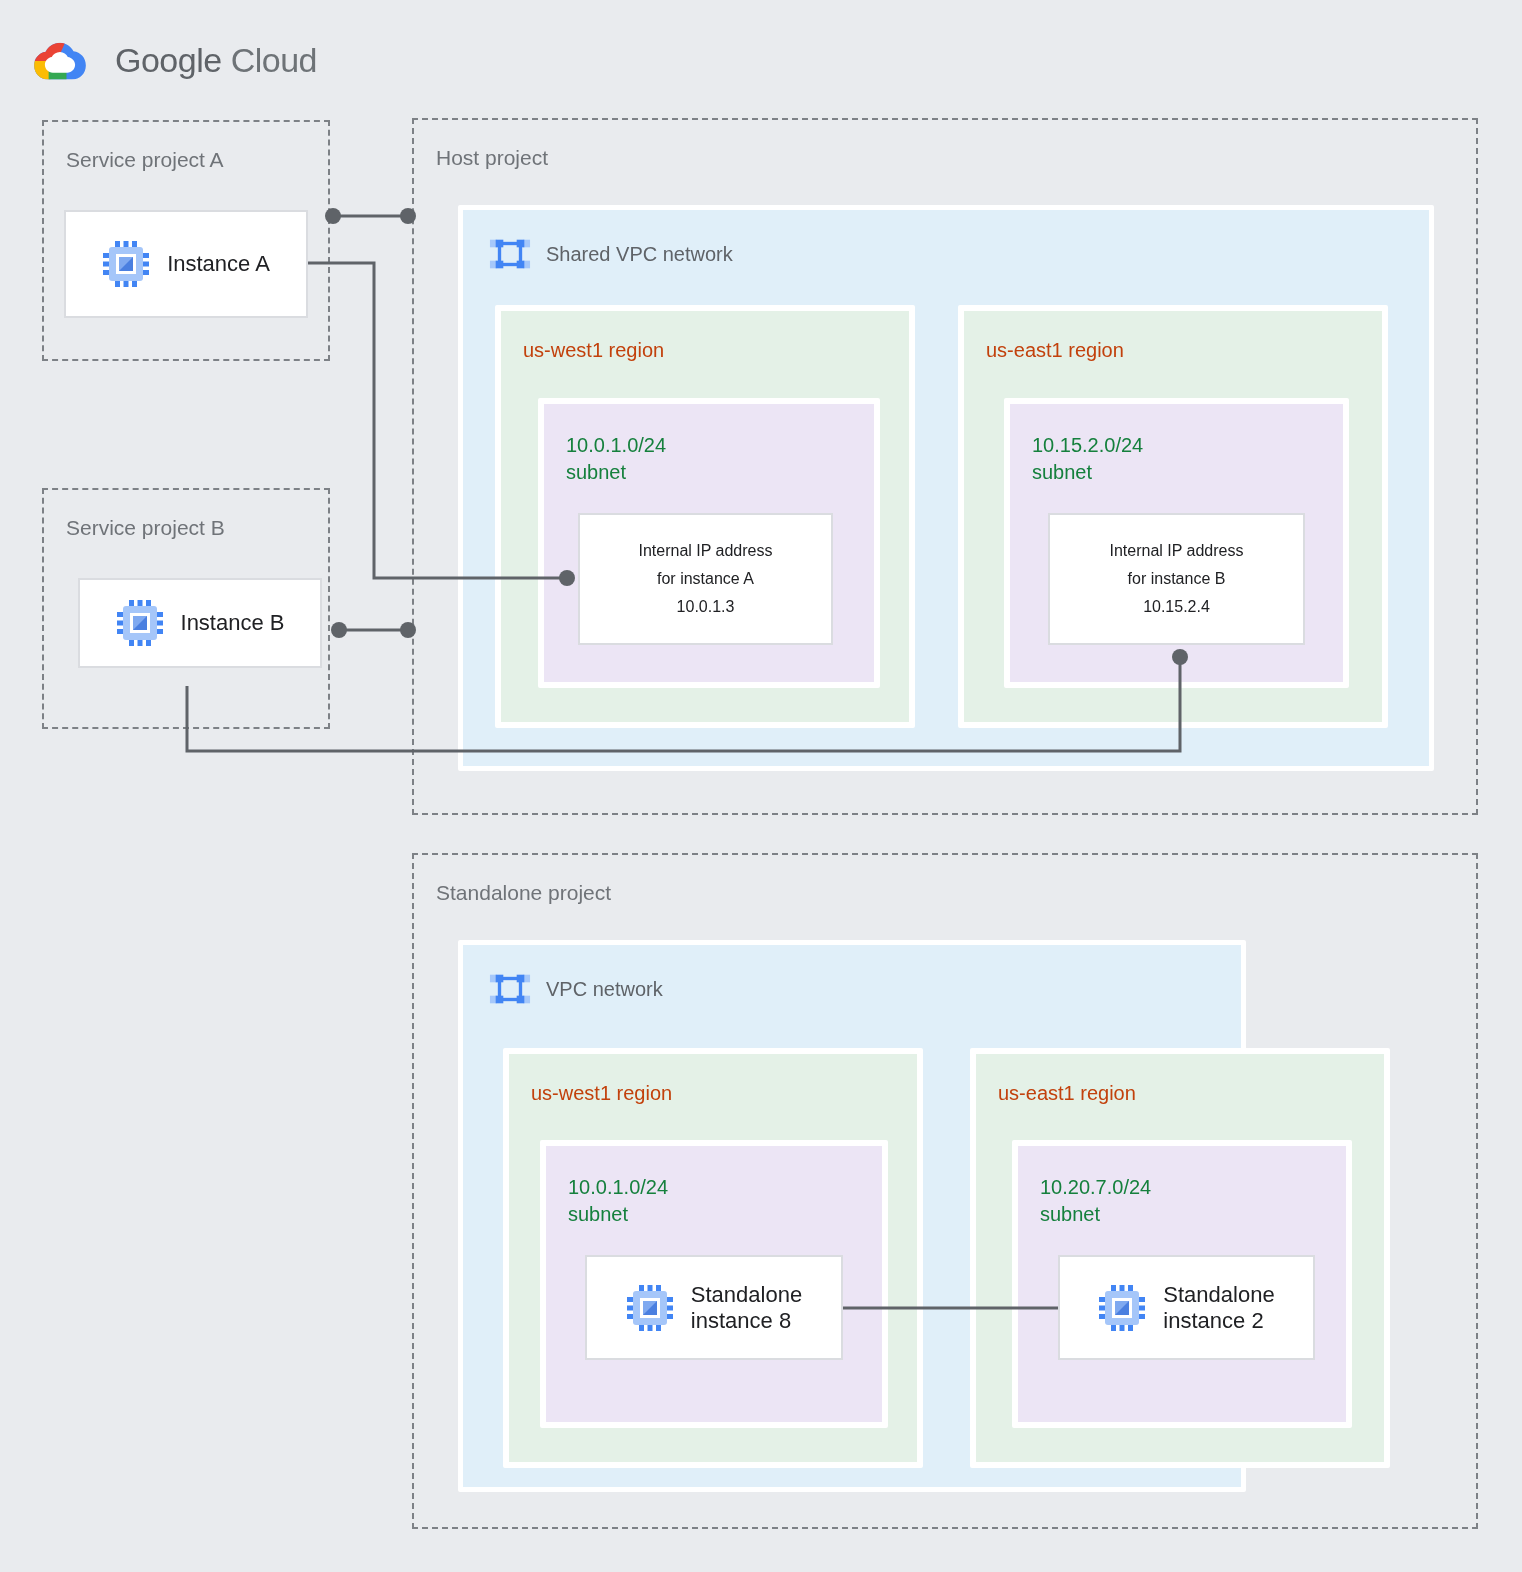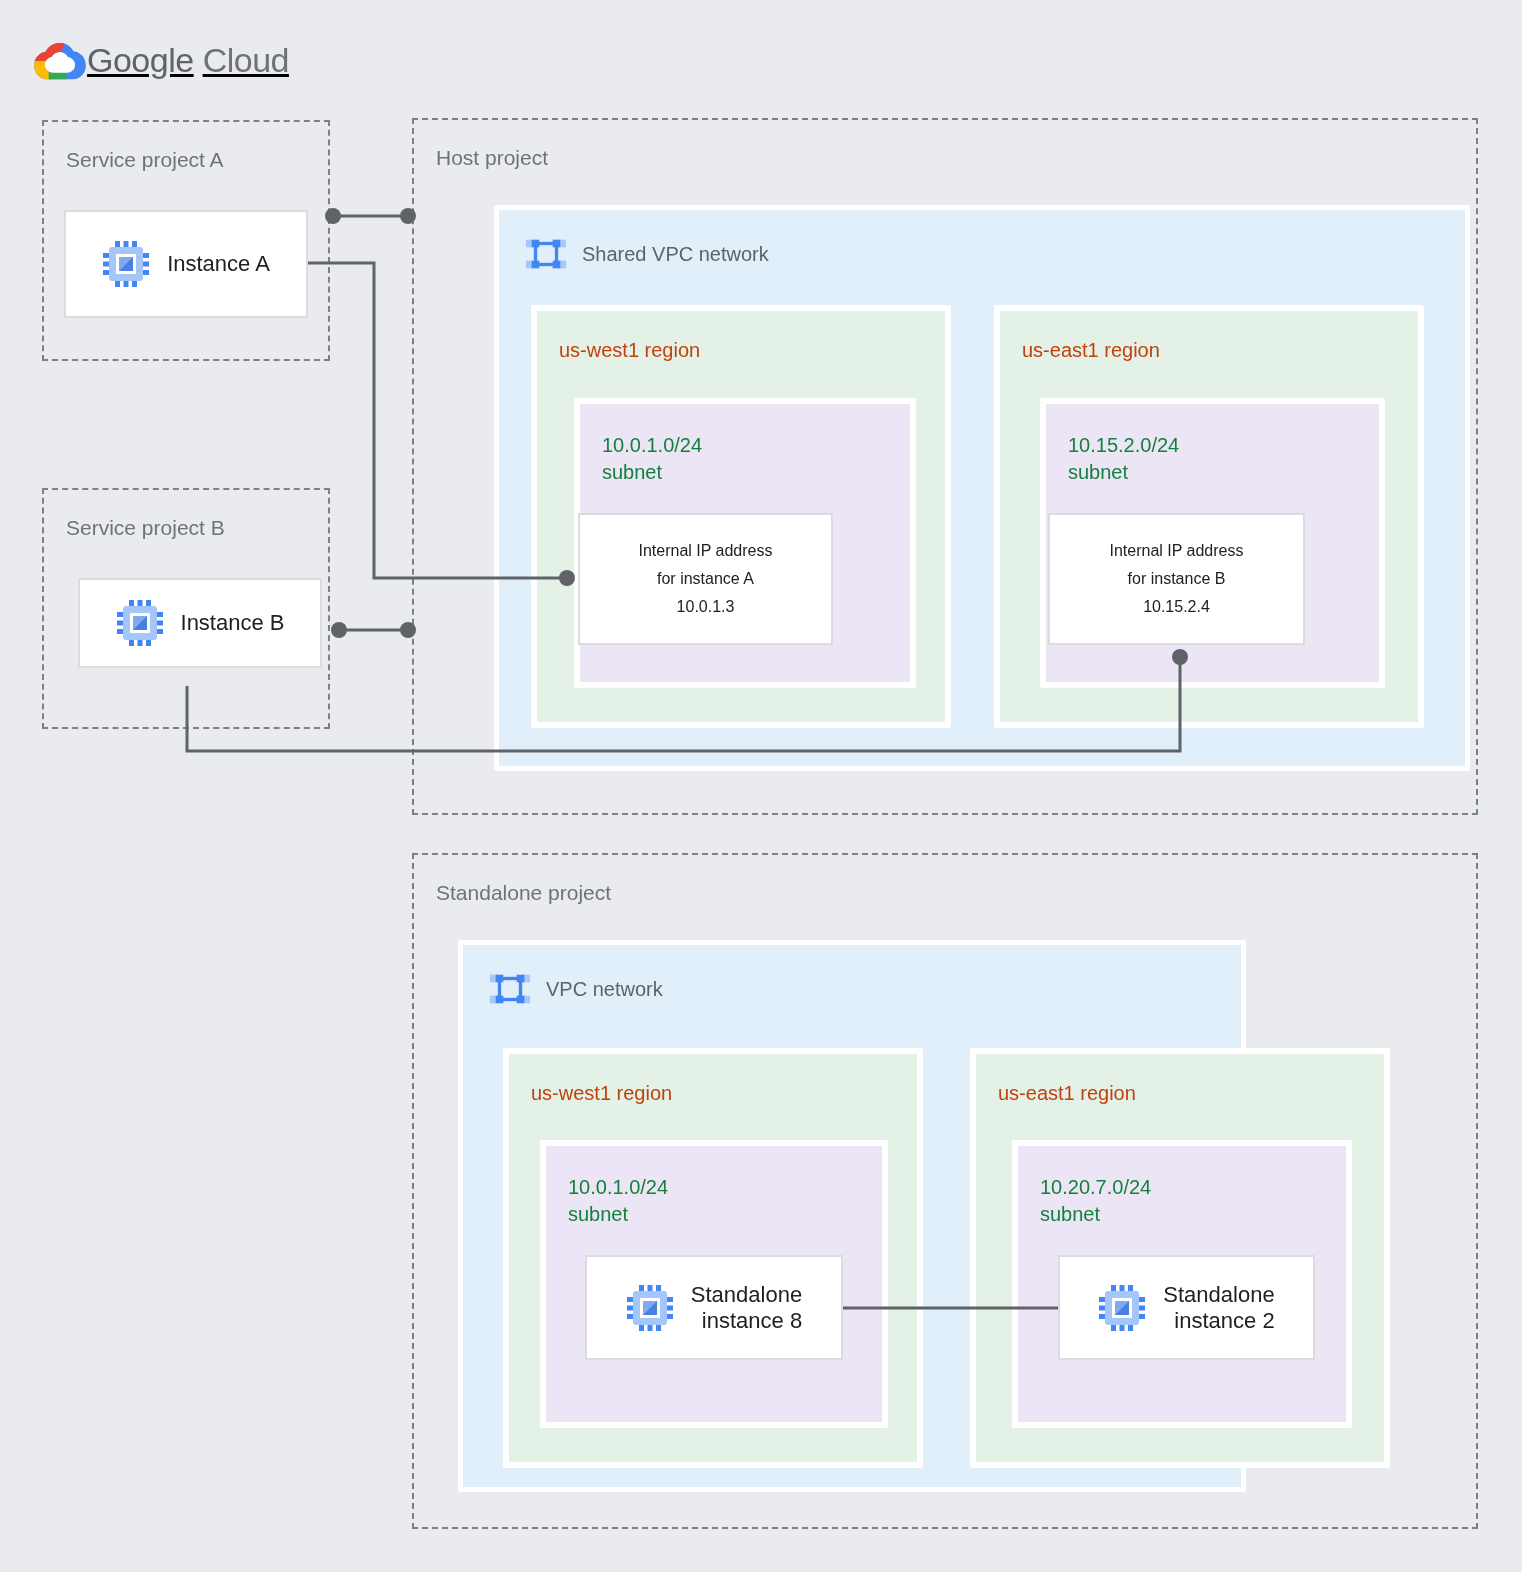--- a/index.html
+++ b/index.html
@@ -7,21 +7,21 @@
   body {
     width:1522px; height:1572px;
     background:#E9EBEE;
     font-family:"Liberation Sans", sans-serif;
     position:relative;
     overflow:hidden;
   }
   .abs { position:absolute; }
 
   
-  .logo { left:33px; top:38px; display:flex; align-items:center; gap:0;text-decoration:underline; }
+  .logo { left:33px; top:38px; display:flex; align-items:center; gap:28px; }
   .logo-text { font-size:34px; letter-spacing:-0.5px; }
   .logo-brand { color:#5F6368; font-weight:500; }
   .logo-product { color:#6E7377; font-weight:400; margin-left:9px; }
 
   
   .dashed-box { border:2px dashed #7D8186; }
   .proj-label { position:absolute; left:22px; top:26px; font-size:21px; color:#6F7378; white-space:nowrap; }
 
   
   .blue-box   { background:#E0EFF9; border:5px solid #FFFFFF; border-radius:2px; }
@@ -32,21 +32,21 @@
   .net-label { font-size:20px; color:#5F6368; white-space:nowrap; }
   .region-label { position:absolute; left:22px; top:28px; font-size:20px; color:#c2410c; white-space:nowrap; }
   .subnet-label { position:absolute; left:22px; top:28px; font-size:20px; color:#15803d; line-height:27px; white-space:nowrap; }
 
   
   .card {
     position:absolute; background:#FFFFFF; border:2px solid #DADCE0;
     display:flex; align-items:center; justify-content:center;
     color:#202124; z-index:1;
   }
-  .instance-card { gap:17px; font-size:22px;text-align:right; }
+  .instance-card { gap:17px; font-size:22px; }
   .instance-card .txt { line-height:26px; }
   .ip-card { font-size:16px; line-height:28px; text-align:center; }
 
   
   #connector-layer { position:absolute; left:0; top:0; z-index:2; pointer-events:none; }
 </style>
 </head>
 <body>
 
 <div class="abs logo">
@@ -119,21 +119,21 @@
     <rect x="14" y="14" width="20" height="20" fill="#FFFFFF"></rect>
     <rect x="17" y="17" width="14" height="14" fill="#7FA9F0"></rect>
     <polygon points="31,17 31,31 17,31" fill="#4A7FE0"></polygon>
   </svg>
   <span class="txt">Instance B</span>
 </div>
 
 <div class="abs dashed-box" style="left:412px; top:118px; width:1066px; height:697px;">
   <div class="proj-label">Host project</div>
 
-  <div class="abs blue-box" style="left:44px; top:85px; width:976px; height:566px;margin-left:36px;">
+  <div class="abs blue-box" style="left:44px; top:85px; width:976px; height:566px;">
     <div class="net-row">
       <svg width="42" height="40" viewBox="0 0 44 40">
         <rect x="11" y="9" width="22" height="22" fill="none" stroke="#4285F4" stroke-width="3.5"></rect>
         <g fill="#A6C8FA">
           <rect x="1" y="5" width="7" height="8"></rect>
             <rect x="36" y="5" width="7" height="8"></rect>
           <rect x="1" y="27" width="7" height="8"></rect>
             <rect x="36" y="27" width="7" height="8"></rect>
         </g>
         <g fill="#4285F4">

